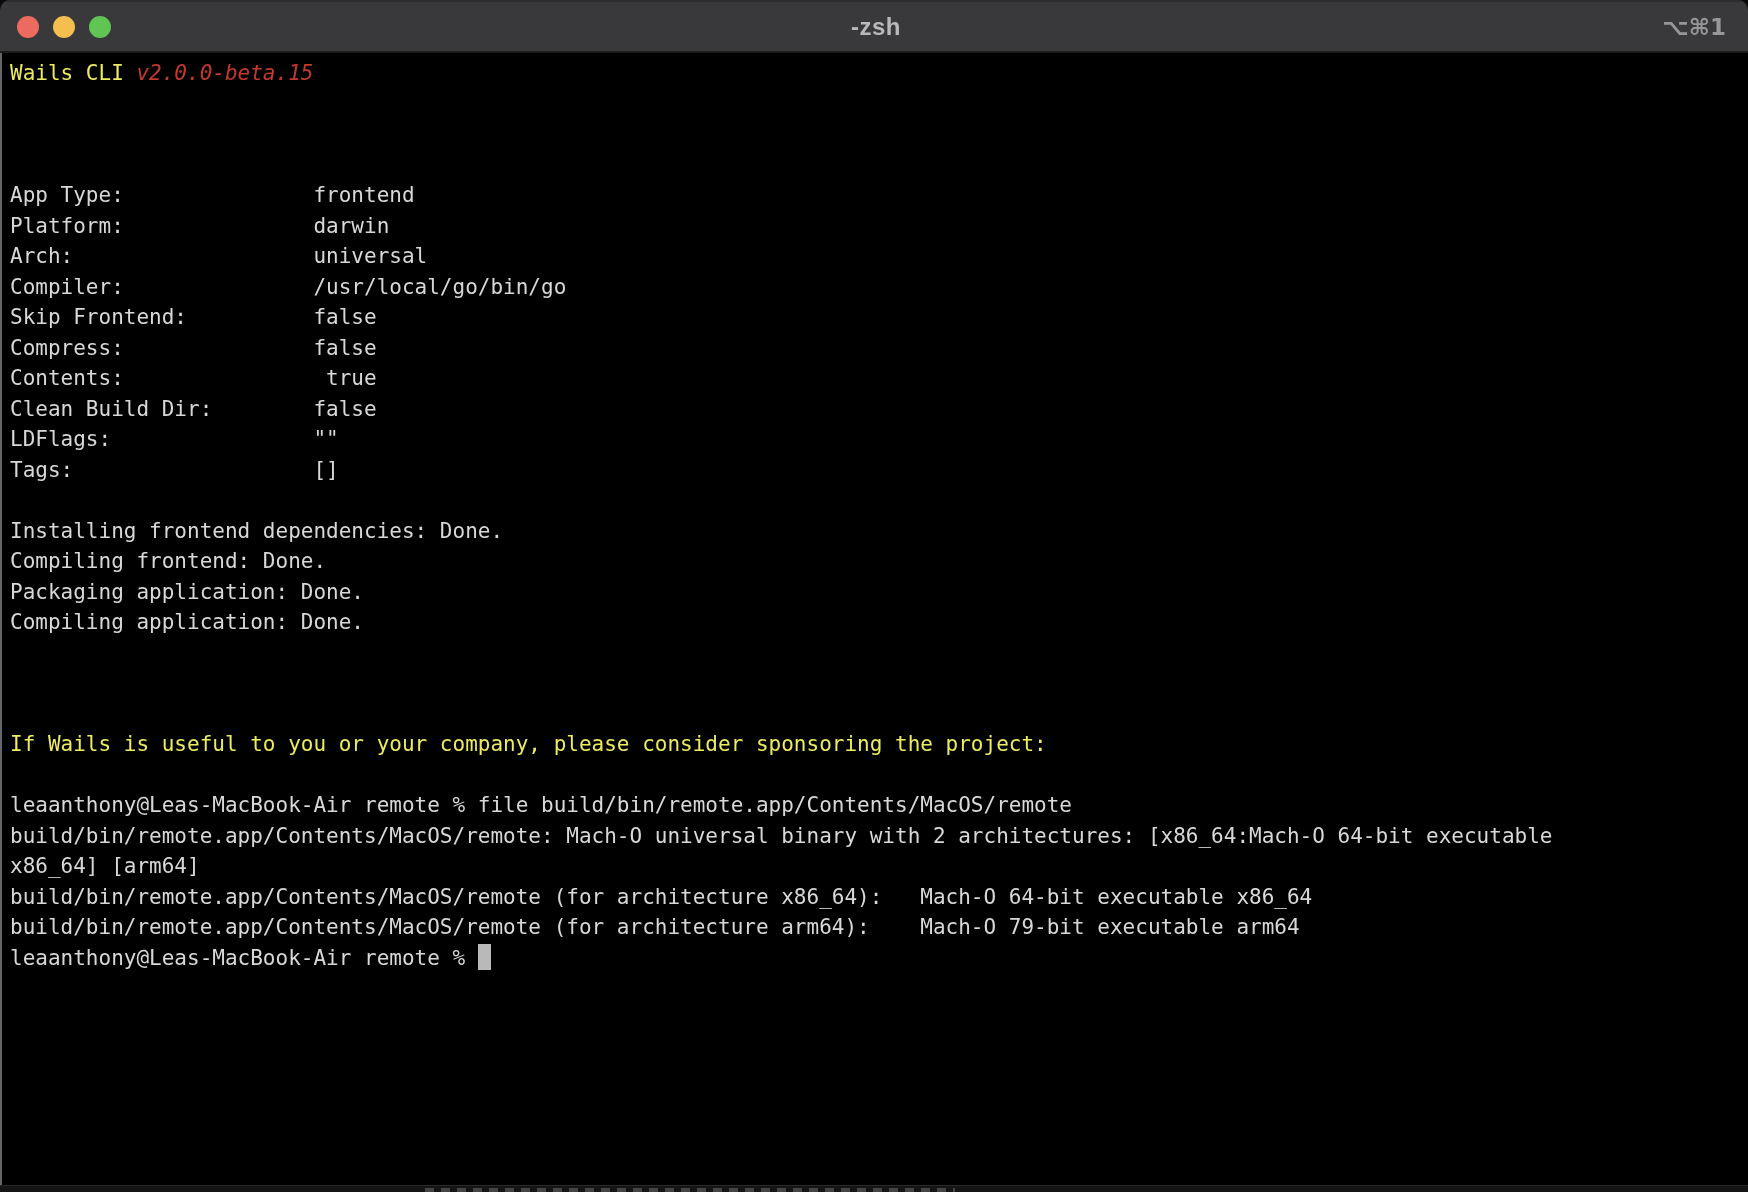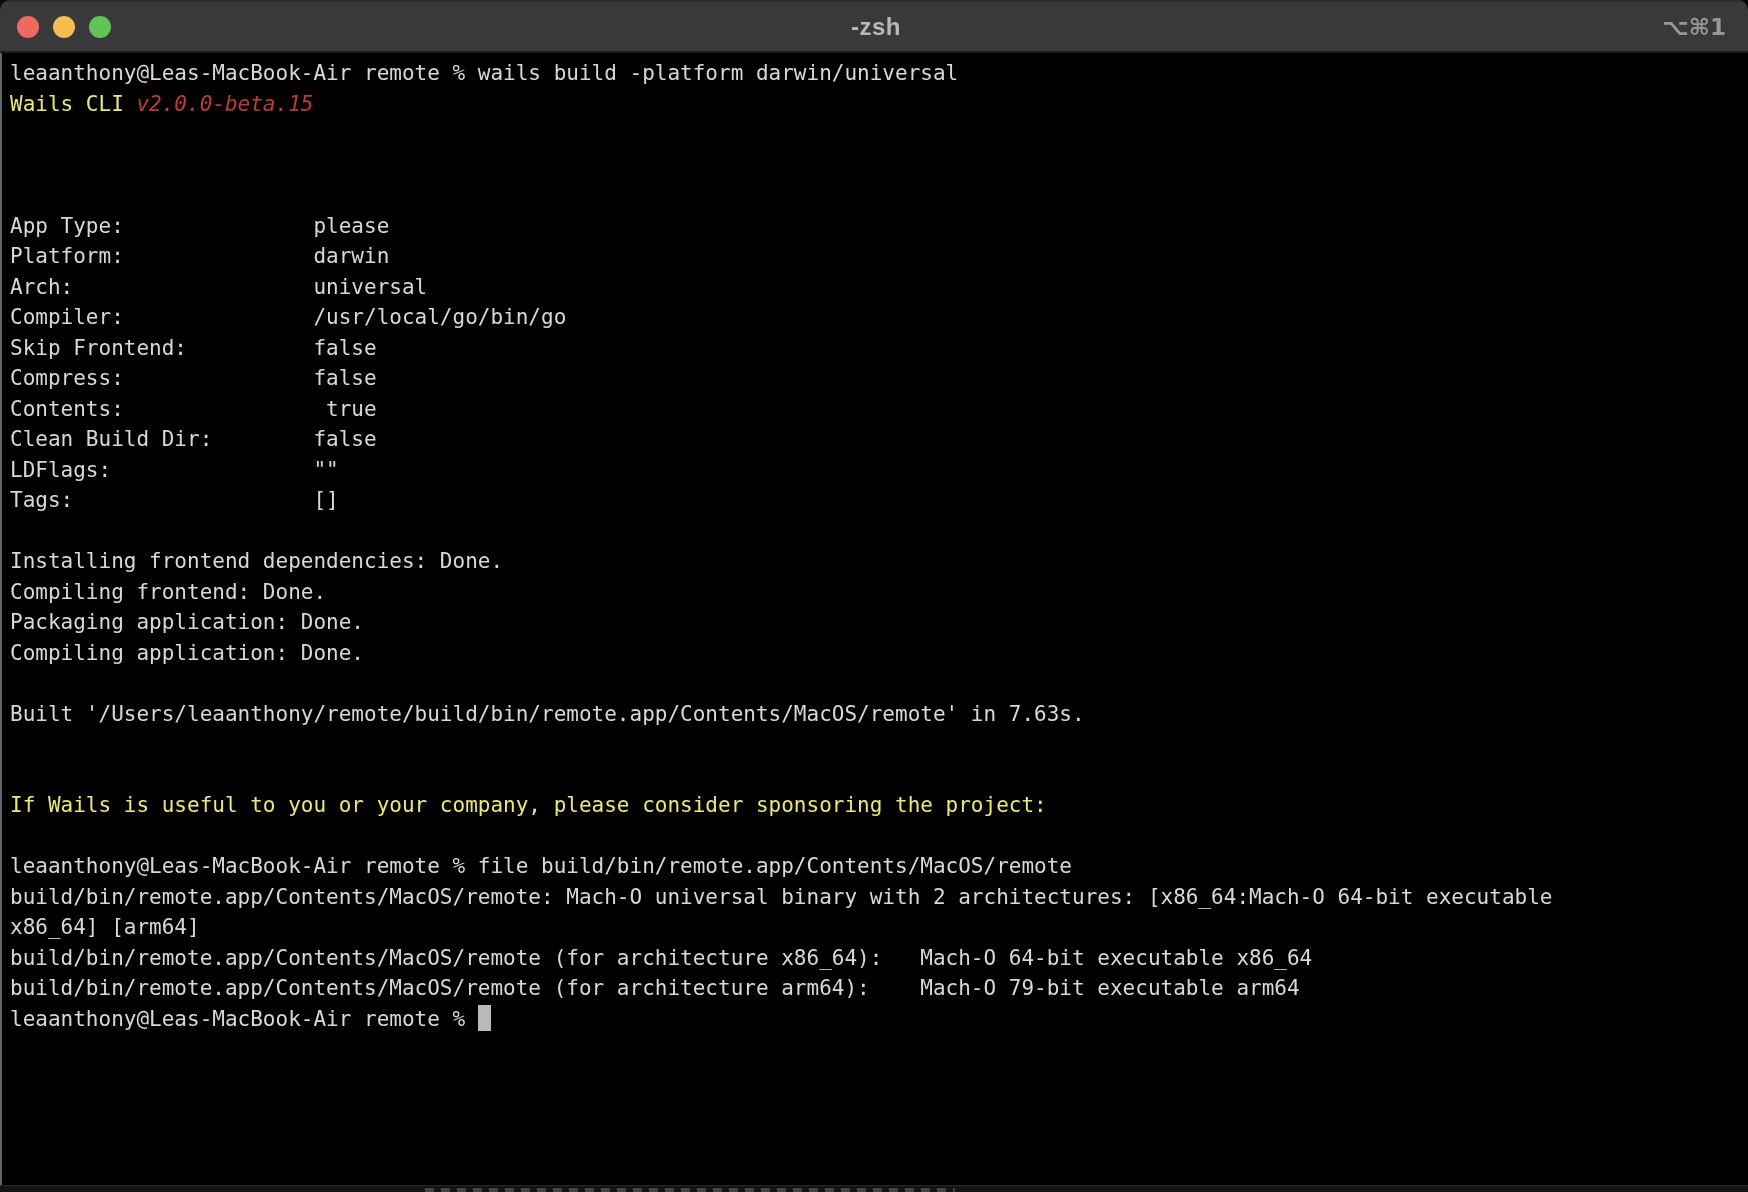--- a/index.html
+++ b/index.html
@@ -90,42 +90,40 @@
     <div class="traffic-lights">
         <button class="traffic-light" style="background: rgb(236, 106, 94);"></button>
         <button class="traffic-light" style="background: rgb(244, 191, 79);"></button>
         <button class="traffic-light" style="background: rgb(97, 197, 84);"></button>
       </div>
     <div class="window-title">-zsh</div>
     <div class="shortcut-badge">⌥⌘1</div>
   </div>
 
   <div class="terminal">
-      <div class="term-line"><span class="seg-fg">leaanthony@Leas-MacBook-Air remote % wails build -platform darwin/universal</span></div>
       <div class="term-line"><span class="seg-yellow">Wails CLI </span><span class="seg-red">v2.0.0-beta.15</span></div>
       <div class="term-line"></div>
       <div class="term-line"></div>
       <div class="term-line"></div>
-      <div class="term-line"><span class="seg-fg">App Type:               please</span></div>
+      <div class="term-line"><span class="seg-fg">App Type:               frontend</span></div>
       <div class="term-line"><span class="seg-fg">Platform:               darwin</span></div>
       <div class="term-line"><span class="seg-fg">Arch:                   universal</span></div>
       <div class="term-line"><span class="seg-fg">Compiler:               /usr/local/go/bin/go</span></div>
       <div class="term-line"><span class="seg-fg">Skip Frontend:          false</span></div>
       <div class="term-line"><span class="seg-fg">Compress:               false</span></div>
       <div class="term-line"><span class="seg-fg">Contents:                true</span></div>
       <div class="term-line"><span class="seg-fg">Clean Build Dir:        false</span></div>
       <div class="term-line"><span class="seg-fg">LDFlags:                ""</span></div>
       <div class="term-line"><span class="seg-fg">Tags:                   []</span></div>
       <div class="term-line"></div>
       <div class="term-line"><span class="seg-fg">Installing frontend dependencies: Done.</span></div>
       <div class="term-line"><span class="seg-fg">Compiling frontend: Done.</span></div>
       <div class="term-line"><span class="seg-fg">Packaging application: Done.</span></div>
       <div class="term-line"><span class="seg-fg">Compiling application: Done.</span></div>
       <div class="term-line"></div>
-      <div class="term-line"><span class="seg-fg">Built '/Users/leaanthony/remote/build/bin/remote.app/Contents/MacOS/remote' in 7.63s.</span></div>
       <div class="term-line"></div>
       <div class="term-line"></div>
       <div class="term-line"><span class="seg-yellow">If Wails is useful to you or your company, please consider sponsoring the project:</span></div>
       <div class="term-line"></div>
       <div class="term-line"><span class="seg-fg">leaanthony@Leas-MacBook-Air remote % file build/bin/remote.app/Contents/MacOS/remote</span></div>
       <div class="term-line"><span class="seg-fg">build/bin/remote.app/Contents/MacOS/remote: Mach-O universal binary with 2 architectures: [x86_64:Mach-O 64-bit executable</span></div>
       <div class="term-line"><span class="seg-fg">x86_64] [arm64]</span></div>
       <div class="term-line"><span class="seg-fg">build/bin/remote.app/Contents/MacOS/remote (for architecture x86_64):   Mach-O 64-bit executable x86_64</span></div>
       <div class="term-line"><span class="seg-fg">build/bin/remote.app/Contents/MacOS/remote (for architecture arm64):    Mach-O 79-bit executable arm64</span></div>
       <div class="term-line"><span class="seg-fg">leaanthony@Leas-MacBook-Air remote % </span><span class="cursor-block"></span></div>

